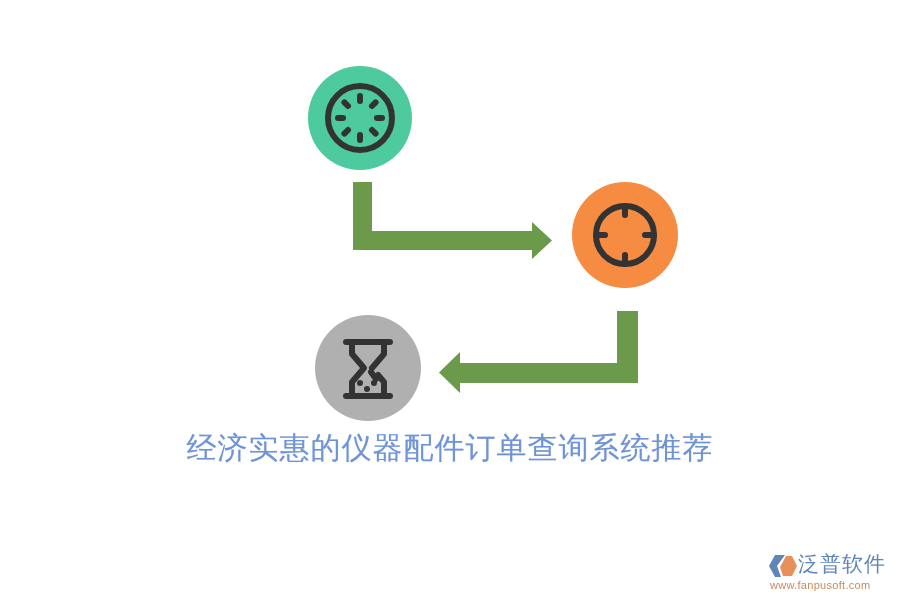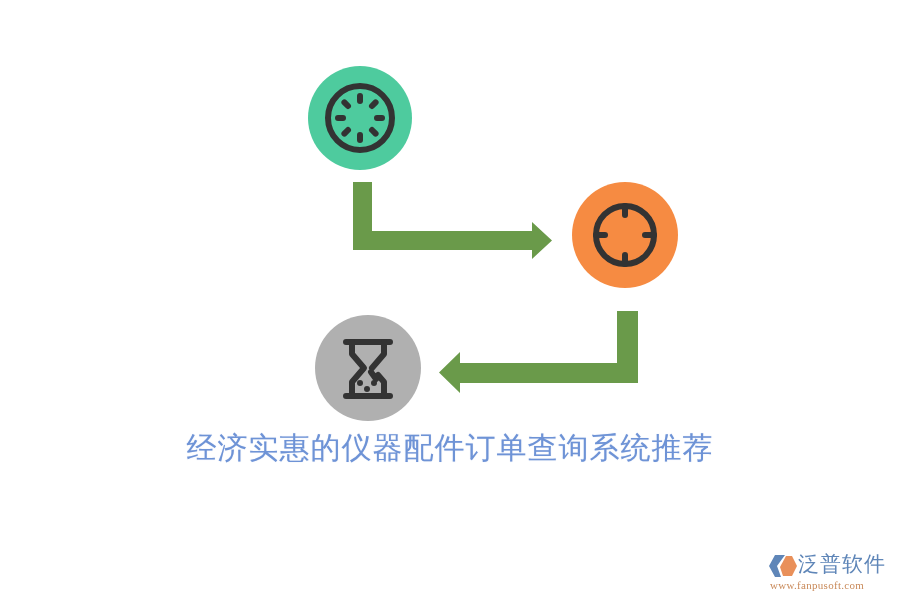--- a/index.html
+++ b/index.html
@@ -27,21 +27,21 @@
     }
     .logo-mark { position: absolute; left: 0; top: 2px; }
     .logo-name {
       position: absolute; left: 30px; top: -2px;
       font-size: 21px; color: #5f86b8; letter-spacing: 1px; white-space: nowrap;
       font-family: "DejaVu Sans", sans-serif;
     }
     .logo-url {
       position: absolute; left: 2px; top: 27px;
       font-size: 11px; color: #c98a5a; white-space: nowrap;
-      font-family: Liberation Serif, serif; letter-spacing: 0.3px;
+      font-family: Liberation Sans, sans-serif; letter-spacing: 0.3px;
     }
   </style>
 </head>
 <body>
 
 <div class="node" style="left:308px; top:66px; width:104px; height:104px; background:#4ecb9e;">
   <svg width="80" height="80" viewBox="0 0 80 80">
     <circle cx="40" cy="40" r="32" fill="none" stroke="#333333" stroke-width="6"></circle>
     <g stroke="#333333" stroke-width="6" stroke-linecap="round">
       <line x1="40" y1="18" x2="40" y2="23"></line>

